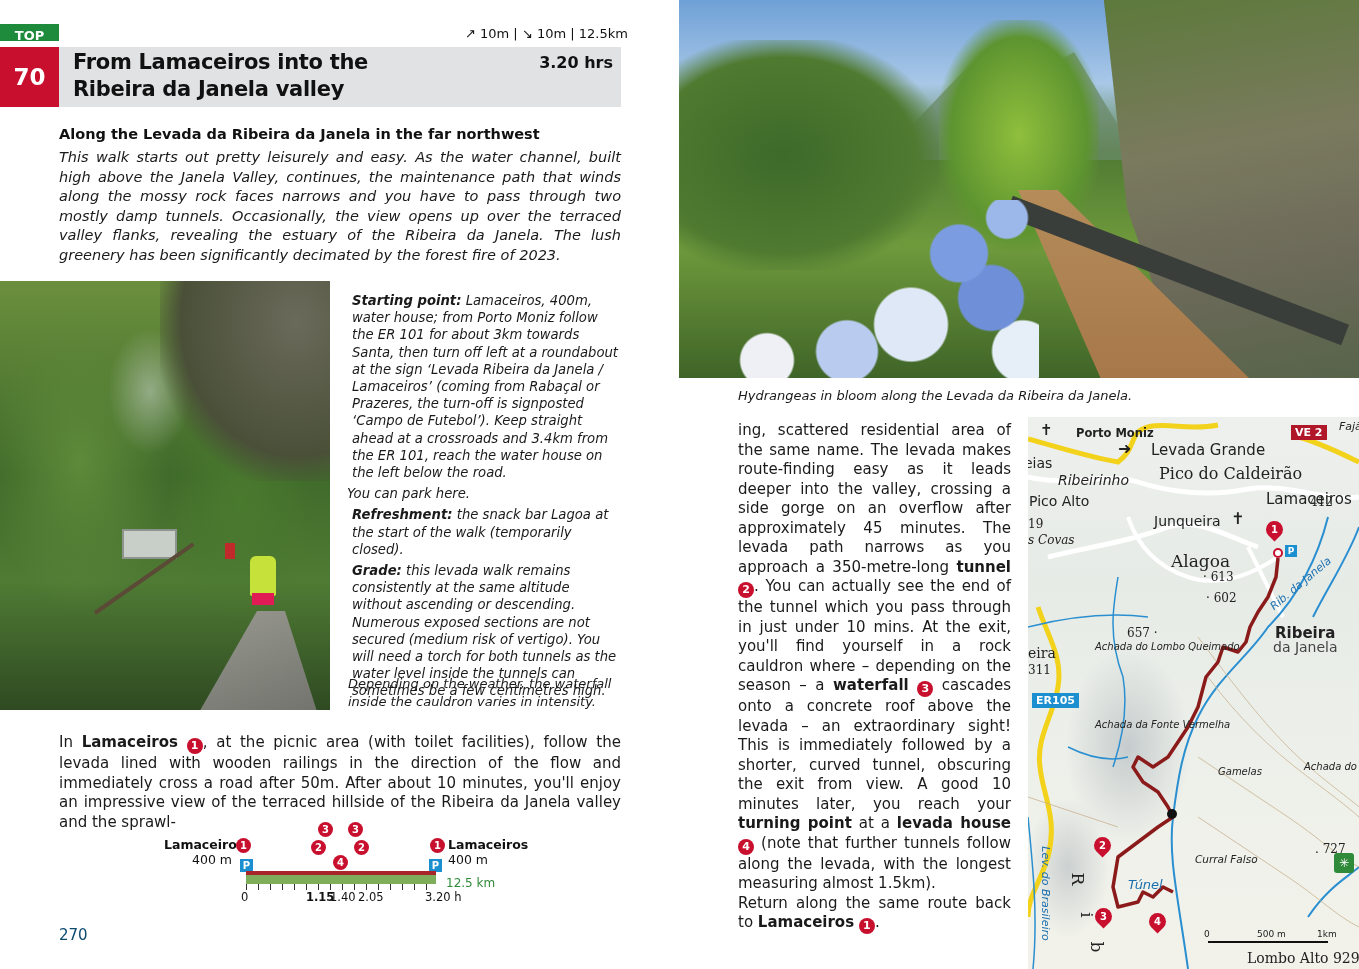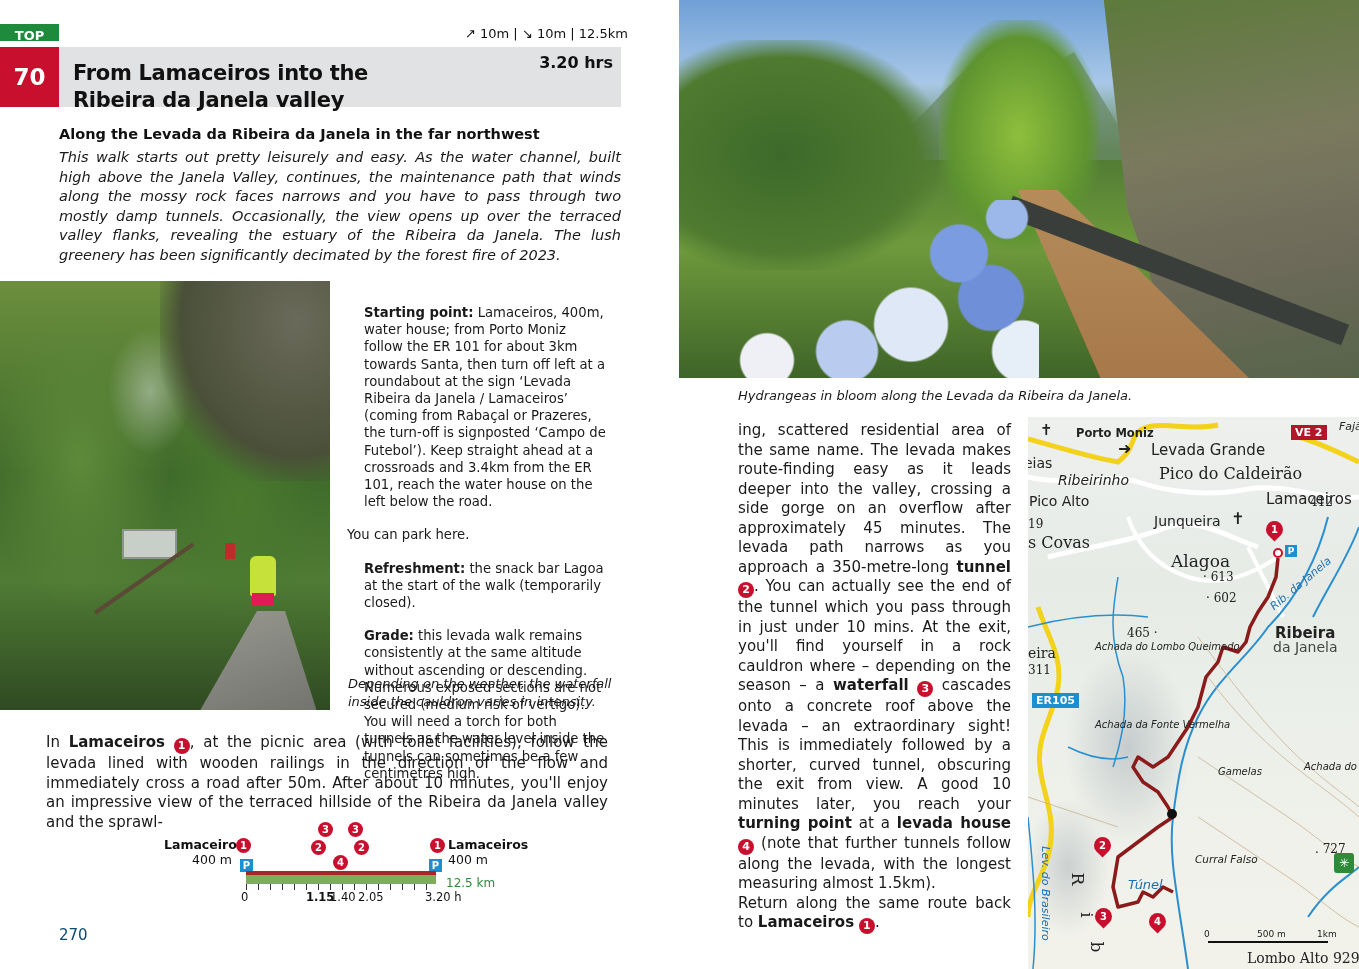--- a/index.html
+++ b/index.html
@@ -3,21 +3,21 @@
 <meta charset="utf-8">
 <style>
   * { box-sizing: border-box; margin: 0; padding: 0; }
   html, body { width: 1359px; height: 969px; background: #ffffff; overflow: hidden; }
   body { position: relative; font-family: "DejaVu Sans", sans-serif; color: #1a1a1a; }
 
   
   .top-badge { position: absolute; left: 0; top: 24px; width: 59px; height: 17px; background: #1e8a3c; color: #fff; font-weight: bold; font-size: 13px; text-align: center; line-height: 23px; }
   .num-badge { position: absolute; left: 0; top: 47px; width: 59px; height: 60px; background: #c8102e; color: #fff; font-weight: bold; font-size: 23px; text-align: center; line-height: 60px; }
   .title-bar { position: absolute; left: 59px; top: 47px; width: 562px; height: 60px; background: #e1e2e4; }
-  .title-text { position: absolute; left: 14px; top: 0px; font-size: 21px; font-weight: bold; line-height: 27px; color: #111; letter-spacing: -0.3px; padding-top: 13px; }
+  .title-text { position: absolute; left: 14px; top: 0px; font-size: 21px; font-weight: bold; line-height: 27px; color: #111; letter-spacing: -0.3px; padding-top: 2px; }
   .stats { position: absolute; right: 740px; top: 26px; font-size: 13px; color: #111; white-space: nowrap; }
   .duration { position: absolute; right: 8px; top: 6px; font-size: 16px; font-weight: bold; color: #111; }
 
   .subtitle { position: absolute; left: 59px; top: 126px; font-size: 14.5px; font-weight: bold; color: #111; }
   .intro { position: absolute; left: 59px; top: 148px; width: 562px; font-size: 14.5px; font-style: italic; line-height: 19.6px; text-align: justify; color: #1a1a1a; }
 
   .photo-left { position: absolute; left: 0; top: 281px; width: 330px; height: 429px; overflow: hidden;
     background:
       radial-gradient(ellipse 60px 90px at 150px 110px, rgba(200,210,200,0.55), transparent 70%),
       radial-gradient(ellipse 80px 60px at 270px 70px, rgba(80,80,70,0.7), transparent 70%),
@@ -28,25 +28,25 @@
   .photo-left .cave-roof { position: absolute; right: 0; top: 0; width: 170px; height: 200px; background: radial-gradient(ellipse at 80% 20%, #6a6a5a, #4a5038 60%, transparent 75%); }
   .photo-left .path { position: absolute; left: 180px; top: 330px; width: 140px; height: 110px; background: linear-gradient(160deg, #9a9a92, #6f716a); clip-path: polygon(55% 0, 75% 0, 100% 100%, 10% 100%); }
   .photo-left .tunnel { position: absolute; left: 122px; top: 248px; width: 55px; height: 30px; background: #c8cfc8; border: 2px solid #8d948d; }
   .photo-left .hiker { position: absolute; left: 250px; top: 275px; width: 26px; height: 40px; background: #c6e23a; border-radius: 6px 6px 2px 2px; }
   .photo-left .hiker-legs { position: absolute; left: 252px; top: 312px; width: 22px; height: 12px; background: #e01a55; }
   .photo-left .hiker2 { position: absolute; left: 225px; top: 262px; width: 10px; height: 16px; background: #c02a2a; }
   .photo-left .rail { position: absolute; left: 95px; top: 330px; width: 120px; height: 4px; background: #5a4a36; transform: rotate(-35deg); transform-origin: left; }
 
   .side-info { position: absolute; left: 348px; top: 288px; width: 275px; font-size: 13.2px; line-height: 17.2px; color: #1a1a1a; }
   .side-info b { font-weight: bold; }
-  .side-info p { margin: 16px; }
+  .side-info p { margin: 4px; font-style: italic; }
   .side-info .indent { margin-left: -1px; }
   .photo-caption-left { position: absolute; left: 348px; top: 675px; width: 275px; font-size: 13px; font-style: italic; line-height: 17.5px; color: #1a1a1a; }
 
-  .body-left { position: absolute; left: 46px; top: 733px; width: 562px; font-size: 15px; line-height: 19.5px; text-align: justify; color: #1a1a1a; }
+  .body-left { position: absolute; left: 59px; top: 733px; width: 562px; font-size: 15px; line-height: 19.5px; text-align: justify; color: #1a1a1a; }
   .wp { display: inline-block; width: 16px; height: 16px; border-radius: 50%; background: #c8102e; color: #fff; font-size: 11px; font-weight: bold; text-align: center; line-height: 16px; vertical-align: -2px; }
 
   
   .profile { position: absolute; left: 150px; top: 818px; width: 380px; height: 95px; }
   .prof-label { position: absolute; font-size: 12.5px; color: #111; }
   .prof-label.bold { font-weight: bold; }
   .prof-bar-red { position: absolute; left: 96px; top: 53px; width: 190px; height: 4px; background: #a8252a; }
   .prof-bar-green { position: absolute; left: 96px; top: 57px; width: 190px; height: 9px; background: #7fae5a; }
   .prof-ticks { position: absolute; left: 96px; top: 66px; width: 190px; height: 6px;
     background: repeating-linear-gradient(90deg, #333 0 1px, transparent 1px 12px); }
@@ -225,26 +225,26 @@
   <div class="map-label" style="left:123px; top:24px; font-size:15px;">Levada Grande</div>
   <div class="map-label serif" style="left:282px; top:34px; font-size:12px;margin-top:44px;">412</div>
   <div class="map-label serif" style="left:131px; top:47px; font-size:16px;">Pico do Caldeirão</div>
   <div class="map-label" style="left:-8px; top:38px; font-size:14px;">ieias</div>
   <div class="map-label" style="left:30px; top:55px; font-size:14px;font-style:italic;">Ribeirinho</div>
   <div class="map-label" style="left:1px; top:76px; font-size:14px;">Pico Alto</div>
   <div class="map-label" style="left:238px; top:73px; font-size:15px;">Lamaceiros</div>
   <div class="map-label" style="left:126px; top:96px; font-size:14px;">Junqueira</div>
   <div class="map-label" style="left:203px; top:92px; font-size:16px;">✝</div>
   <div class="map-label serif" style="left:0px; top:100px; font-size:12px;">19</div>
-  <div class="map-label serif" style="left:0px; top:116px; font-size:16px;">s Covas</div>
+  <div class="map-label serif" style="left:0px; top:116px; font-size:12px;font-style:italic;">s Covas</div>
   <div class="map-label serif" style="left:143px; top:134px; font-size:17px;">Alagoa</div>
   <div class="map-label serif" style="left:175px; top:153px; font-size:12px;">· 613</div>
   <div class="map-label serif" style="left:178px; top:174px; font-size:12px;">· 602</div>
   <div class="map-label italic" style="left:235px; top:160px; font-size:11px; color:#1b6fb0; transform:rotate(-40deg);">Rib. da Janela</div>
-  <div class="map-label serif" style="left:99px; top:209px; font-size:12px;">465 ·</div>
+  <div class="map-label serif" style="left:99px; top:209px; font-size:12px;">657 ·</div>
   <div class="map-label italic" style="left:67px; top:224px; font-size:10px;">Achada do Lombo Queimado</div>
   <div class="map-label bold" style="left:247px; top:207px; font-size:15px;">Ribeira</div>
   <div class="map-label" style="left:245px; top:222px; font-size:14px; color:#444;">da Janela</div>
   <div class="map-label serif" style="left:0px; top:228px; font-size:14px;">eira</div>
   <div class="map-label serif" style="left:0px; top:246px; font-size:12px;">311</div>
   <div class="map-badge" style="left:4px; top:276px; background:#1b8fd0; font-size:11px;">ER105</div>
   <div class="map-label italic" style="left:67px; top:278px; font-size:10px;margin-top:24px;">Achada da Fonte Vermelha</div>
   <div class="map-label italic" style="left:190px; top:349px; font-size:10px;">Gamelas</div>
   <div class="map-label italic" style="left:276px; top:344px; font-size:10px;">Achada do</div>
   <div class="map-label italic" style="left:167px; top:416px; font-size:10.5px;margin-top:20px;">Curral Falso</div>

